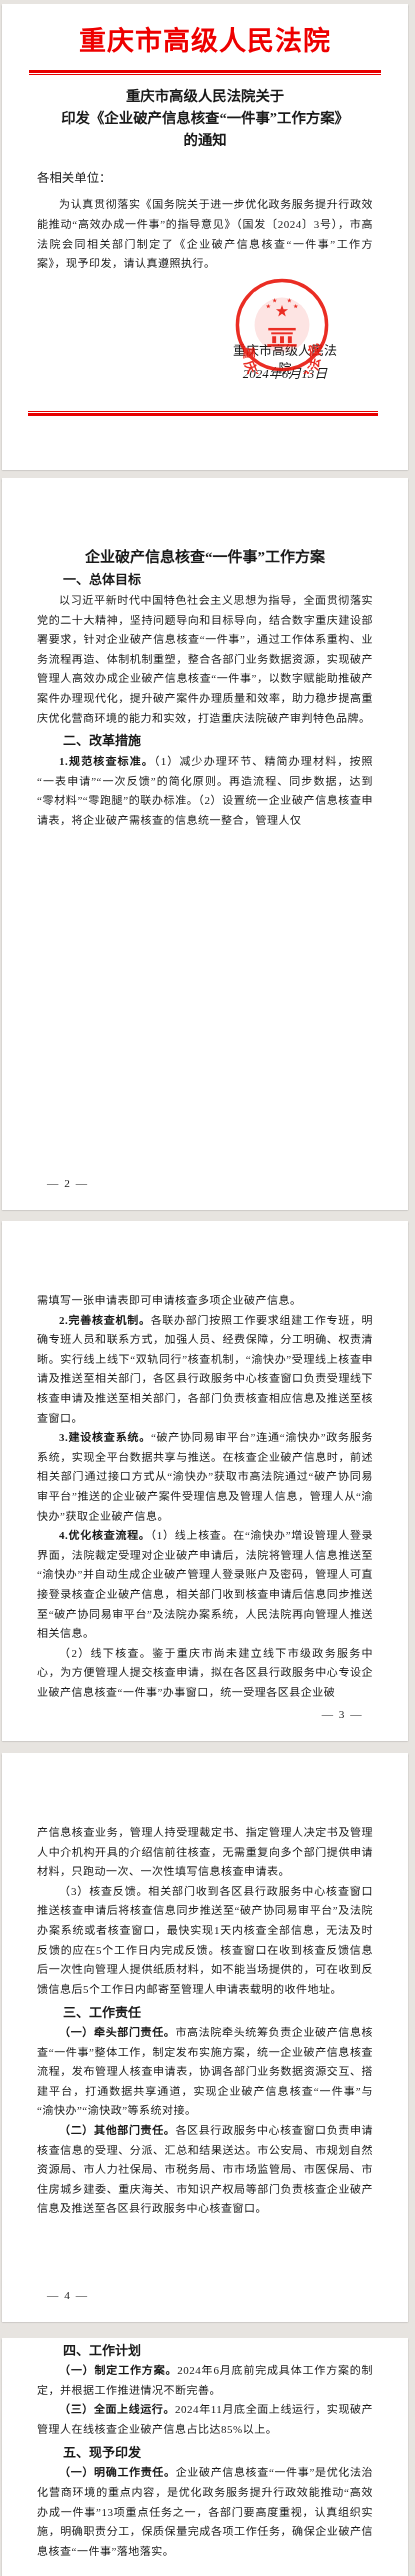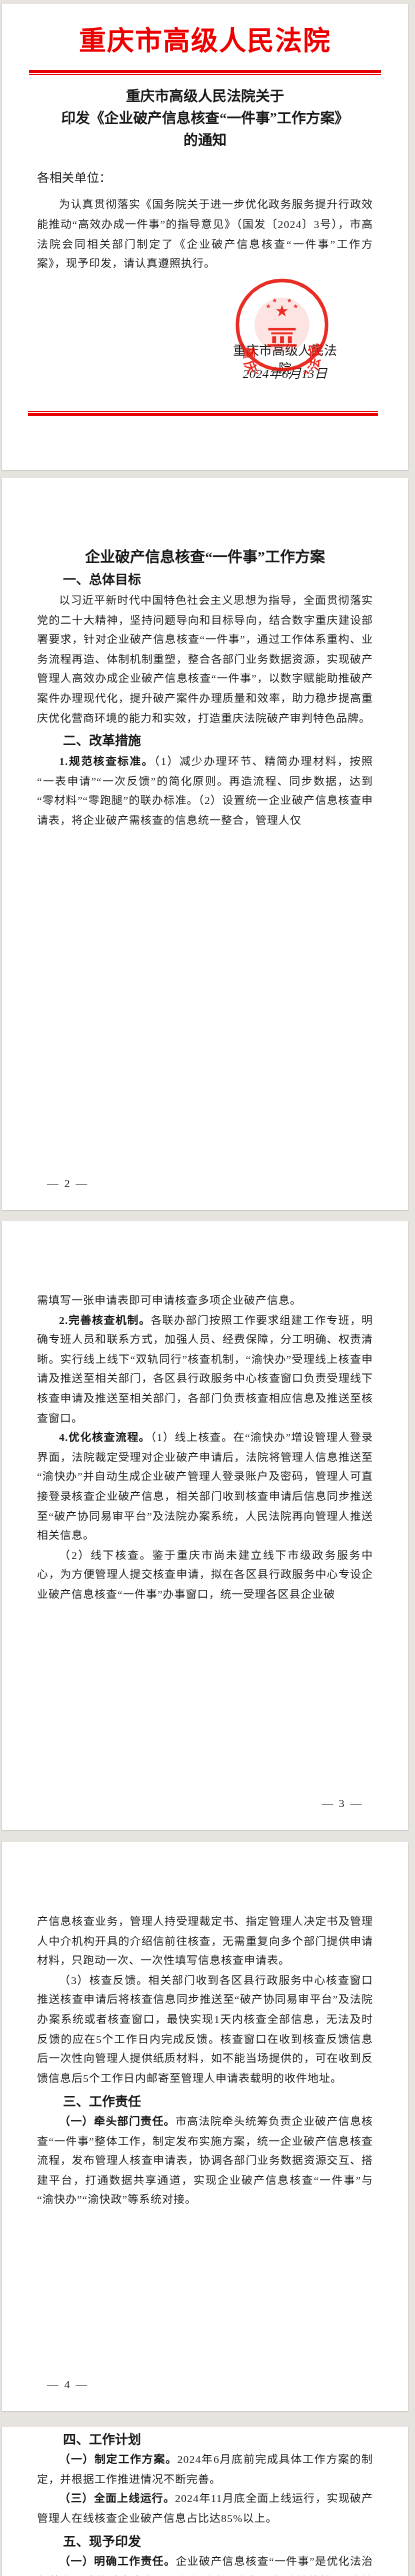--- a/index.html
+++ b/index.html
@@ -13,21 +13,21 @@
     position:relative;
     width:406px;
     margin-left:2.1px;
     background:#ffffff;
     box-sizing:border-box;
     overflow:hidden;
     box-shadow:0 0.5px 1.5px rgba(0,0,0,.28);
   }
   .page-1{height:466px;margin-top:4.1px;}
   .page-2{height:732px;margin-top:7.7px;}
-  .page-3{height:609px;margin-top:11.3px;}
+  .page-3{height:520px;margin-top:11.3px;}
   .page-4{height:569px;margin-top:12px;}
   .page-5{height:572px;margin-top:15.5px;}
 
   .masthead{
     padding-top:21.6px;
     text-align:center;
     font-size:27px;
     font-weight:700;
     letter-spacing:1px;
     color:#ee0000;
@@ -157,30 +157,32 @@
   <div class="heading">一、总体目标</div>
   <p class="body-para">以习近平新时代中国特色社会主义思想为指导，全面贯彻落实党的二十大精神，坚持问题导向和目标导向，结合数字重庆建设部署要求，针对企业破产信息核查“一件事”，通过工作体系重构、业务流程再造、体制机制重塑，整合各部门业务数据资源，实现破产管理人高效办成企业破产信息核查“一件事”，以数字赋能助推破产案件办理现代化，提升破产案件办理质量和效率，助力稳步提高重庆优化营商环境的能力和实效，打造重庆法院破产审判特色品牌。</p>
   <div class="heading">二、改革措施</div>
   <p class="body-para"><b>1.规范核查标准。</b><span>（1）减少办理环节、精简办理材料，按照“一表申请”“一次反馈”的简化原则。再造流程、同步数据，达到“零材料”“零跑腿”的联办标准。（2）设置统一企业破产信息核查申请表，将企业破产需核查的信息统一整合，管理人仅</span></p>
   <div class="pagenum pagenum-left">— 2 —</div>
 </section>
 
 <section class="page page-3">
   <p class="body-para cont mt-page">需填写一张申请表即可申请核查多项企业破产信息。</p>
   <p class="body-para"><b>2.完善核查机制。</b><span>各联办部门按照工作要求组建工作专班，明确专班人员和联系方式，加强人员、经费保障，分工明确、权责清晰。实行线上线下“双轨同行”核查机制，“渝快办”受理线上核查申请及推送至相关部门，各区县行政服务中心核查窗口负责受理线下核查申请及推送至相关部门，各部门负责核查相应信息及推送至核查窗口。</span></p>
+  <p class="body-para"><b>3.建设核查系统。</b><span>“破产协同易审平台”连通“渝快办”政务服务系统，实现全平台数据共享与推送。在核查企业破产信息时，前述相关部门通过接口方式从“渝快办”获取市高法院通过“破产协同易审平台”推送的企业破产案件受理信息及管理人信息，管理人从“渝快办”获取企业破产信息。</span></p>
   <p class="body-para"><b>4.优化核查流程。</b><span>（1）线上核查。在“渝快办”增设管理人登录界面，法院裁定受理对企业破产申请后，法院将管理人信息推送至“渝快办”并自动生成企业破产管理人登录账户及密码，管理人可直接登录核查企业破产信息，相关部门收到核查申请后信息同步推送至“破产协同易审平台”及法院办案系统，人民法院再向管理人推送相关信息。</span></p>
   <p class="body-para">（2）线下核查。鉴于重庆市尚未建立线下市级政务服务中心，为方便管理人提交核查申请，拟在各区县行政服务中心专设企业破产信息核查“一件事”办事窗口，统一受理各区县企业破</p>
   <div class="pagenum pagenum-right">— 3 —</div>
 </section>
 
 <section class="page page-4">
   <p class="body-para cont mt-page">产信息核查业务，管理人持受理裁定书、指定管理人决定书及管理人中介机构开具的介绍信前往核查，无需重复向多个部门提供申请材料，只跑动一次、一次性填写信息核查申请表。</p>
   <p class="body-para">（3）核查反馈。相关部门收到各区县行政服务中心核查窗口推送核查申请后将核查信息同步推送至“破产协同易审平台”及法院办案系统或者核查窗口，最快实现1天内核查全部信息，无法及时反馈的应在5个工作日内完成反馈。核查窗口在收到核查反馈信息后一次性向管理人提供纸质材料，如不能当场提供的，可在收到反馈信息后5个工作日内邮寄至管理人申请表载明的收件地址。</p>
   <div class="heading">三、工作责任</div>
   <p class="body-para"><b>（一）牵头部门责任。</b><span>市高法院牵头统筹负责企业破产信息核查“一件事”整体工作，制定发布实施方案，统一企业破产信息核查流程，发布管理人核查申请表，协调各部门业务数据资源交互、搭建平台，打通数据共享通道，实现企业破产信息核查“一件事”与“渝快办”“渝快政”等系统对接。</span></p>
+  <p class="body-para"><b>（二）其他部门责任。</b><span>各区县行政服务中心核查窗口负责申请核查信息的受理、分派、汇总和结果送达。市公安局、市规划自然资源局、市人力社保局、市税务局、市市场监管局、市医保局、市住房城乡建委、重庆海关、市知识产权局等部门负责核查企业破产信息及推送至各区县行政服务中心核查窗口。</span></p>
   <div class="pagenum pagenum-left">— 4 —</div>
 </section>
 
 <section class="page page-5">
   <div class="heading mt-page">四、工作计划</div>
   <p class="body-para"><b>（一）制定工作方案。</b><span>2024年6月底前完成具体工作方案的制定，并根据工作推进情况不断完善。</span></p>
   <p class="body-para"><b>（三）全面上线运行。</b><span>2024年11月底全面上线运行，实现破产管理人在线核查企业破产信息占比达85%以上。</span></p>
   <div class="heading">五、现予印发</div>
   <p class="body-para"><b>（一）明确工作责任。</b><span>企业破产信息核查“一件事”是优化法治化营商环境的重点内容，是优化政务服务提升行政效能推动“高效办成一件事”13项重点任务之一，各部门要高度重视，认真组织实施，明确职责分工，保质保量完成各项工作任务，确保企业破产信息核查“一件事”落地落实。</span></p>
 

